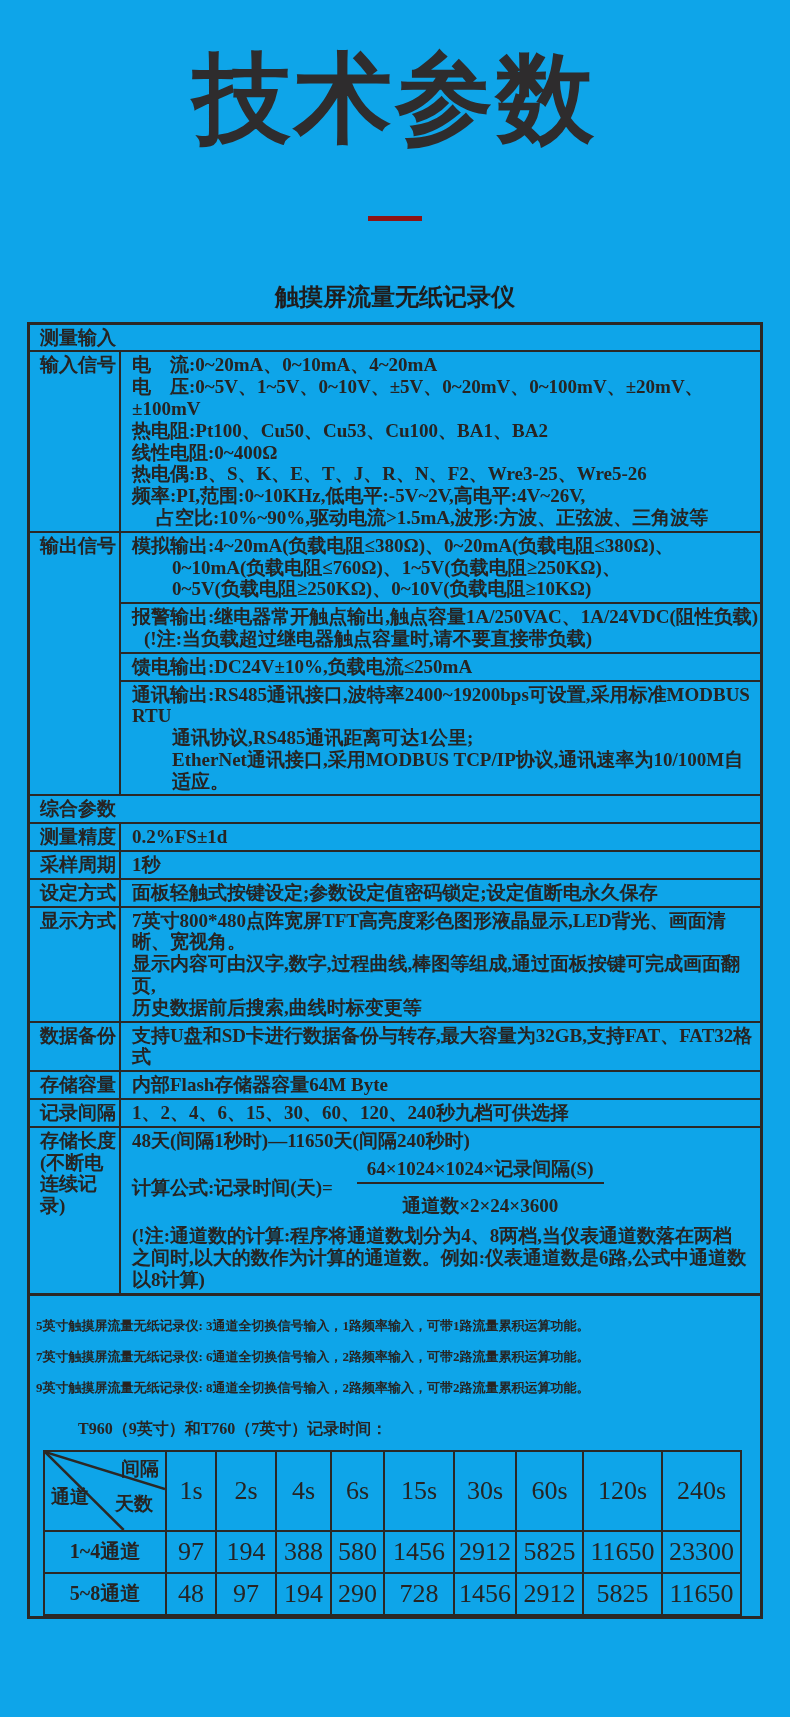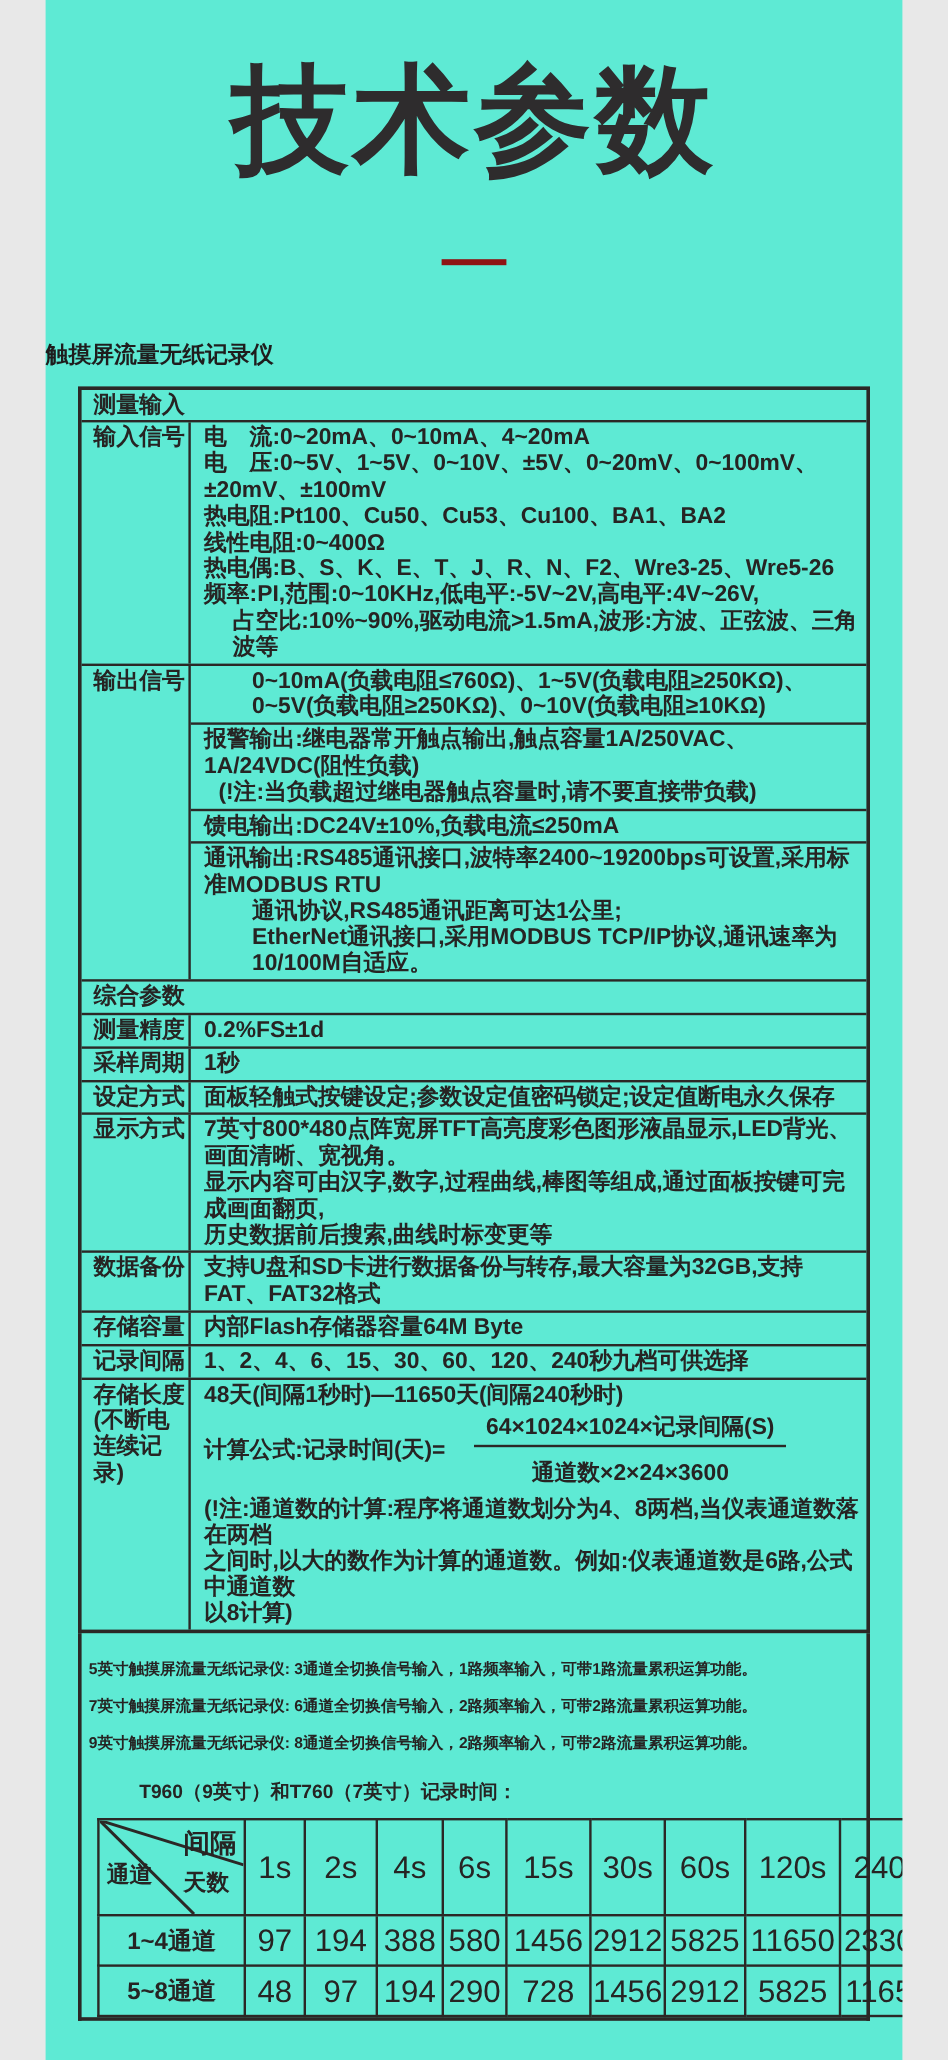--- a/index.html
+++ b/index.html
@@ -1,42 +1,42 @@
 <!DOCTYPE html>
 <html><head>
 <meta charset="utf-8">
 <style>
   html,body{margin:0;padding:0;background:#e8e8e8;}
   .page{
     position:relative;
-    width:714px;height:1717px;
+    width:790px;height:1717px;
     margin:0 auto;
-    background:#5eead4;
+    background:#0ea5e9;
     color:#262423;
-    font-family:Liberation Sans, sans-serif;
+    font-family:Liberation Serif, serif;
     overflow:hidden;
     font-weight:600;
   }
   
   .title{
     margin:0;padding-top:40px;
     text-align:center;
     font-size:98px;line-height:1.22;
     font-weight:bold;letter-spacing:3px;
     color:#2e2c2d;
   }
   .red-dash{
     width:54px;height:5px;
     background:#8e1414;
     margin:56px auto 0 auto;
   }
   .subtitle{
     margin:62px 0 0 0;
-    text-align:left;
-    font-size:19px;line-height:28px;
+    text-align:center;
+    font-size:24px;line-height:28px;
     font-weight:bold;color:#1f1d1d;
   }
   
   .spec-table{
     margin:11px 27px 0 27px;
     border:3px solid #2b2826;
     font-size:19px;line-height:21.8px;
   }
   .sec-header{
     padding:2px 0 2px 10px;
@@ -88,21 +88,21 @@
     padding:0;overflow:hidden;
   }
   table.rec tr.hdr{height:80px;}
   table.rec tr.data{height:42px;margin-left:39px;}
   th.colhead{font-size:26px;font-weight:400;}
   td.num{font-size:26px;font-weight:400;}
   td.rowlabel{font-size:20px;font-weight:600;text-align:left;padding-left:8px;}
   
   td.corner{position:relative;}
   td.corner svg{position:absolute;left:0;top:0;width:100%;height:100%;display:block;}
-  .diag-top{position:absolute;top:4px;right:6px;font-size:22px;font-weight:600;}
+  .diag-top{position:absolute;top:4px;right:6px;font-size:19px;font-weight:600;}
   .diag-mid{position:absolute;bottom:13px;right:12px;font-size:19px;font-weight:600;}
   .diag-bot{position:absolute;bottom:20px;left:6px;font-size:19px;font-weight:600;}
 </style>
 </head>
 <body>
 
 <div class="page">
 
   <h1 class="title">技术参数</h1>
   <div class="red-dash"></div>
@@ -123,20 +123,21 @@
         <div>频率:PI,范围:0~10KHz,低电平:-5V~2V,高电平:4V~26V,</div>
         <div class="ind24">占空比:10%~90%,驱动电流&gt;1.5mA,波形:方波、正弦波、三角波等</div>
       </div>
     </div>
 
 
     <div class="srow">
       <div class="lbl">输出信号</div>
       <div class="val nopad">
         <div class="subrow">
+          <div>模拟输出:4~20mA(负载电阻≤380Ω)、0~20mA(负载电阻≤380Ω)、</div>
           <div class="ind40">0~10mA(负载电阻≤760Ω)、1~5V(负载电阻≥250KΩ)、</div>
           <div class="ind40">0~5V(负载电阻≥250KΩ)、0~10V(负载电阻≥10KΩ)</div>
         </div>
         <div class="subrow">
           <div>报警输出:继电器常开触点输出,触点容量1A/250VAC、1A/24VDC(阻性负载)</div>
           <div class="ind12">(!注:当负载超过继电器触点容量时,请不要直接带负载)</div>
         </div>
         <div class="subrow">
           <div>馈电输出:DC24V±10%,负载电流≤250mA</div>
         </div>

